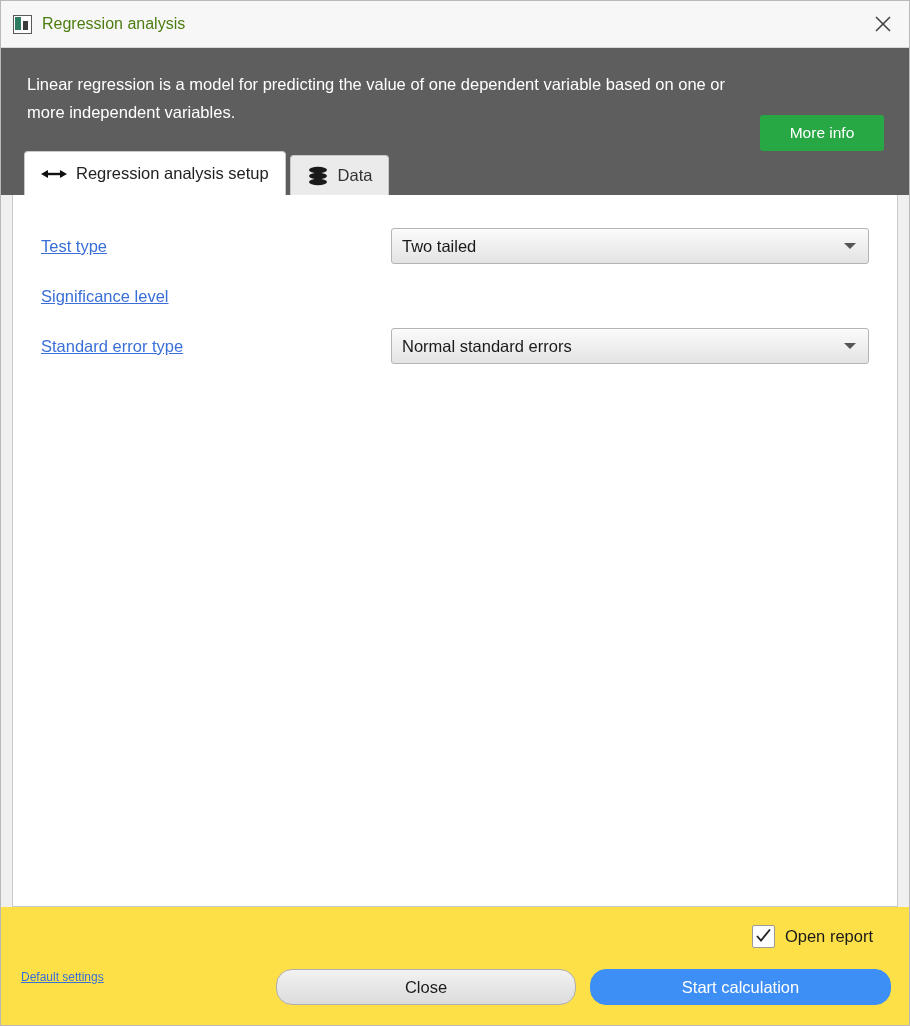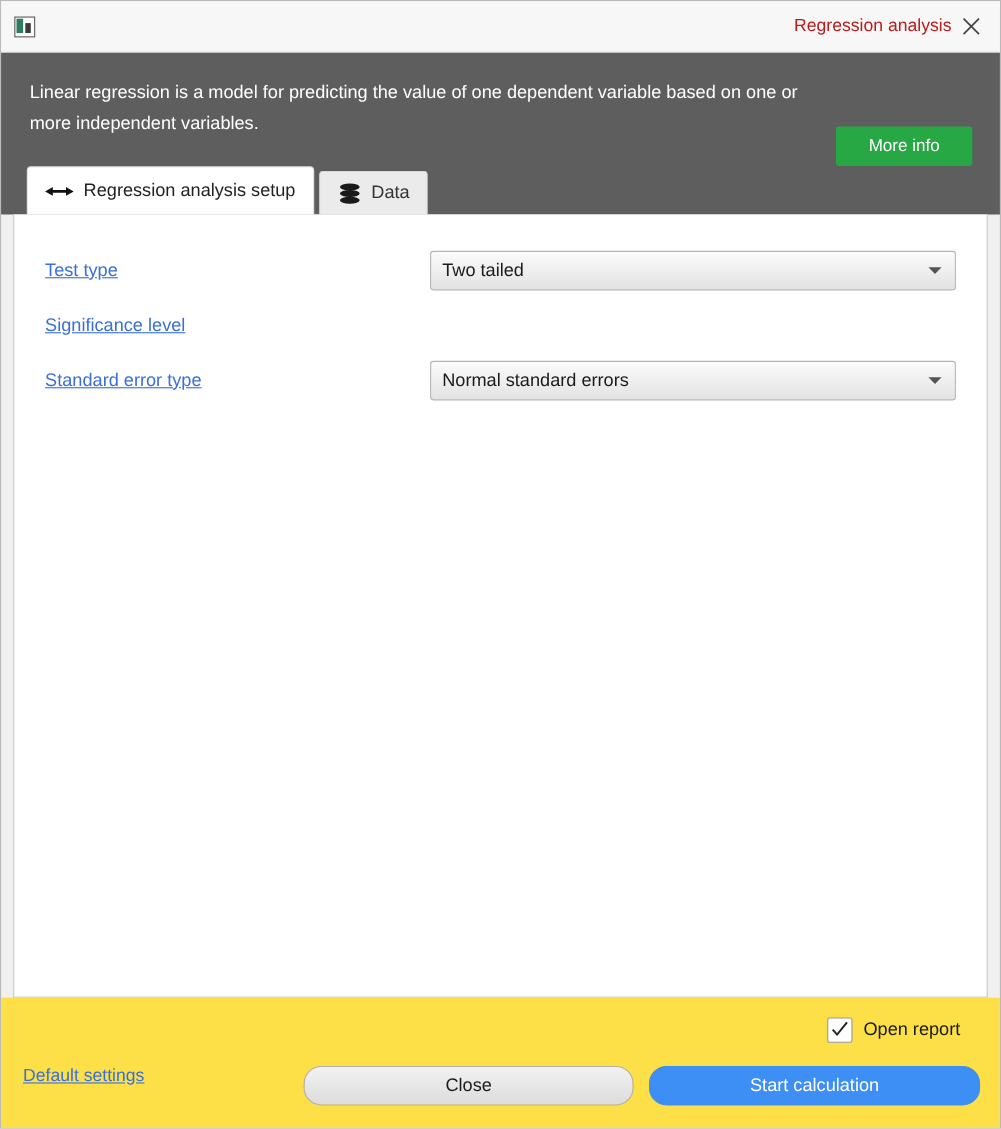--- a/index.html
+++ b/index.html
@@ -51,25 +51,24 @@
   }
   .app-icon:after {
     content: "";
     position: absolute;
     left: 9px; top: 5px;
     width: 5px; height: 9px;
     background: #3b3b3b;
   }
   .title-text {
     font-size: 16px;
-    color: #b91c1c;
+    color: #4d7c0f;
     flex: 1 1 auto;
     white-space: nowrap;
     overflow: hidden;
-    text-align: right;
   }
   .close-btn {
     width: 36px;
     height: 36px;
     display: flex;
     align-items: center;
     justify-content: center;
     cursor: pointer;
   }
   .close-btn svg { display: block; }
@@ -220,21 +219,21 @@
     background: #fdfdfd;
     margin-right: 10px;
     position: relative;
     border-radius: 2px;
   }
   .checkbox svg { position: absolute; left: 2px; top: 1px; }
   .default-settings {
     position: absolute;
     left: 20px;
     top: 63px;
-    font-size: 16px;
+    font-size: 12px;
     color: #3a6fd8;
     text-decoration: underline;
     cursor: pointer;
   }
   .btn {
     position: absolute;
     height: 36px;
     border-radius: 16px;
     font-size: 16.5px;
     font-family: "Liberation Sans", sans-serif;

